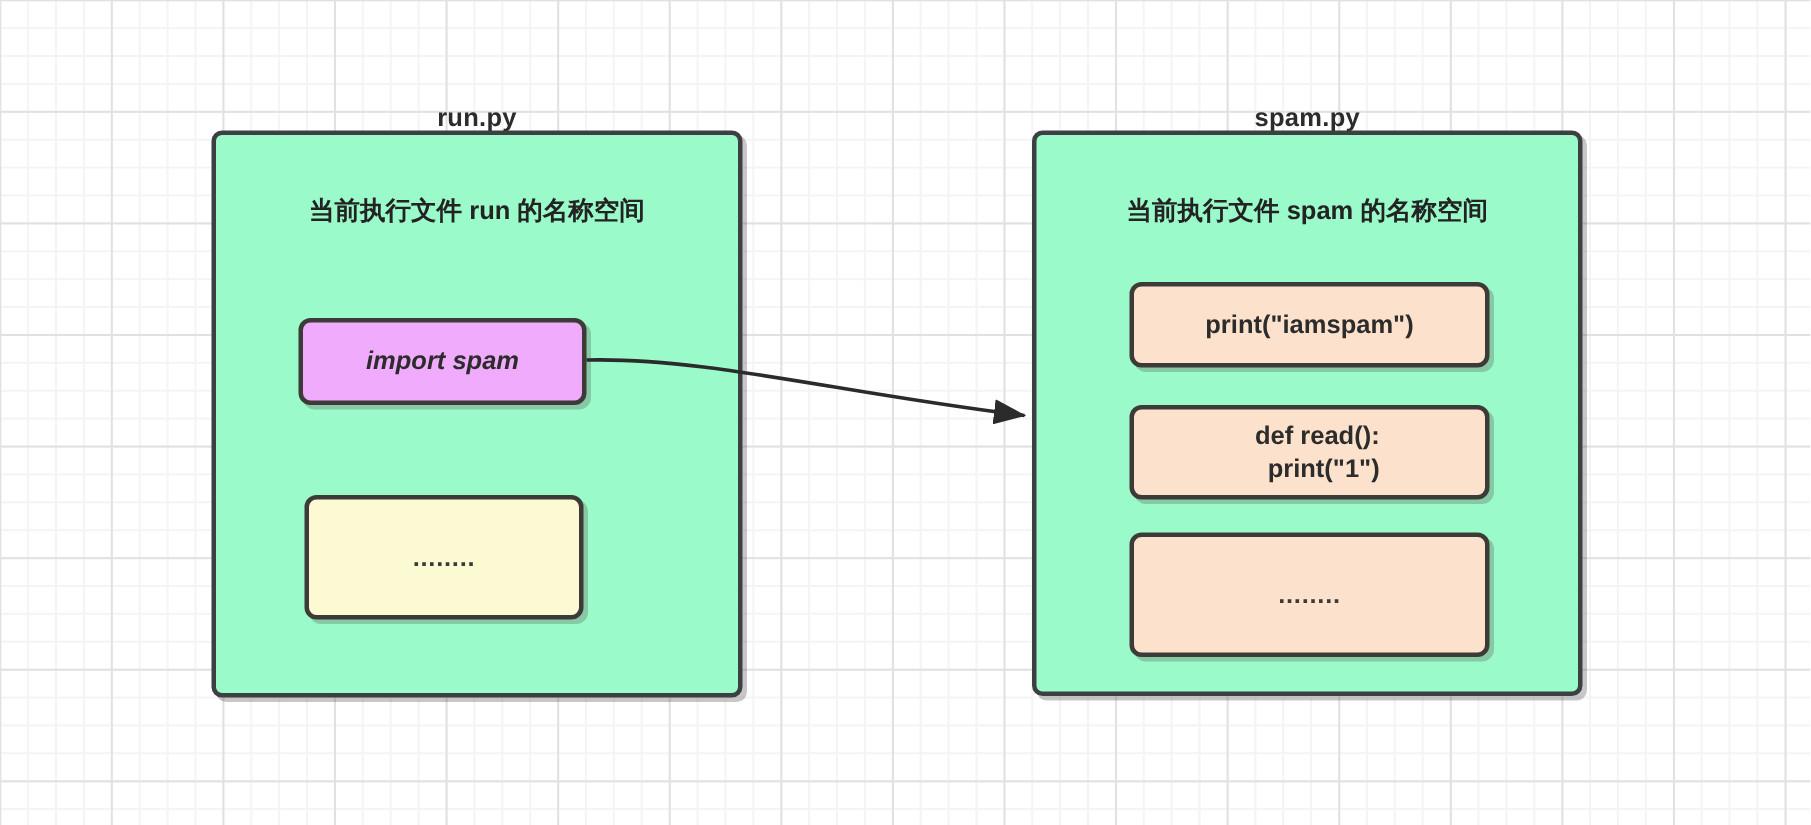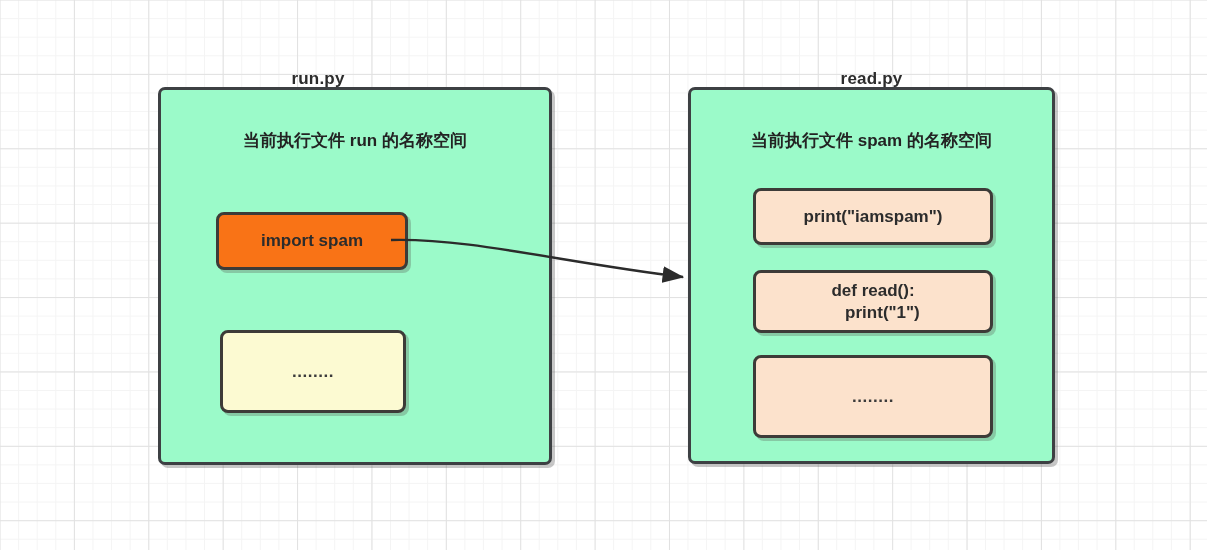--- a/index.html
+++ b/index.html
@@ -70,66 +70,66 @@
     box-shadow: 3px 3px 0 rgba(80,75,70,0.28);
     display: flex;
     align-items: center;
     justify-content: center;
     font-size: 17px;
     font-weight: bold;
     color: #2c2c2c;
     text-align: center;
     line-height: 1.28;
   }
-  .code-box.pink   { background: #f97316; }
+  .code-box.pink   { background: #f0abfc; font-style: italic; }
   .code-box.yellow { background: #fcfad2; }
   .code-box.peach  { background: #fce2cc; }
 
   .dots {
     font-size: 17px;
     font-weight: bold;
     color: #3a3a3a;
     letter-spacing: 0.5px;
   }
 
   .code-multiline {
     white-space: pre;
-    text-align: center;
+    text-align: right;
   }
 
   #arrow-layer {
     position: absolute;
     left: 0;
     top: 0;
     width: 1207px;
     height: 550px;
     pointer-events: none;
   }
 </style>
 </head>
 <body>
 
 <div id="canvas">
 
   <div class="file-title" style="left:141px; top:54px; width:354px;">run.py</div>
 
-  <div class="panel" style="left:141px; top:87px; width:394px; height:378px;margin-left:17px;">
+  <div class="panel" style="left:141px; top:87px; width:354px; height:378px;">
 
     <div class="panel-heading" style="top:42px;">当前执行文件 run 的名称空间</div>
 
     <div class="code-box pink" style="left:55px; top:122px; width:192px; height:58px;">
       <span>import spam</span>
     </div>
 
     <div class="code-box yellow" style="left:59px; top:240px; width:186px; height:83px;">
       <span class="dots">........</span>
     </div>
   </div>
 
-  <div class="file-title" style="left:688px; top:54px; width:367px;">read.py</div>
+  <div class="file-title" style="left:688px; top:54px; width:367px;">spam.py</div>
 
   <div class="panel" style="left:688px; top:87px; width:367px; height:377px;">
 
     <div class="panel-heading" style="top:42px;">当前执行文件 spam 的名称空间</div>
 
     <div class="code-box peach" style="left:62px; top:98px; width:240px; height:57px;">
       <span>print("iamspam")</span>
     </div>
 
     <div class="code-box peach" style="left:62px; top:180px; width:240px; height:63px;">

